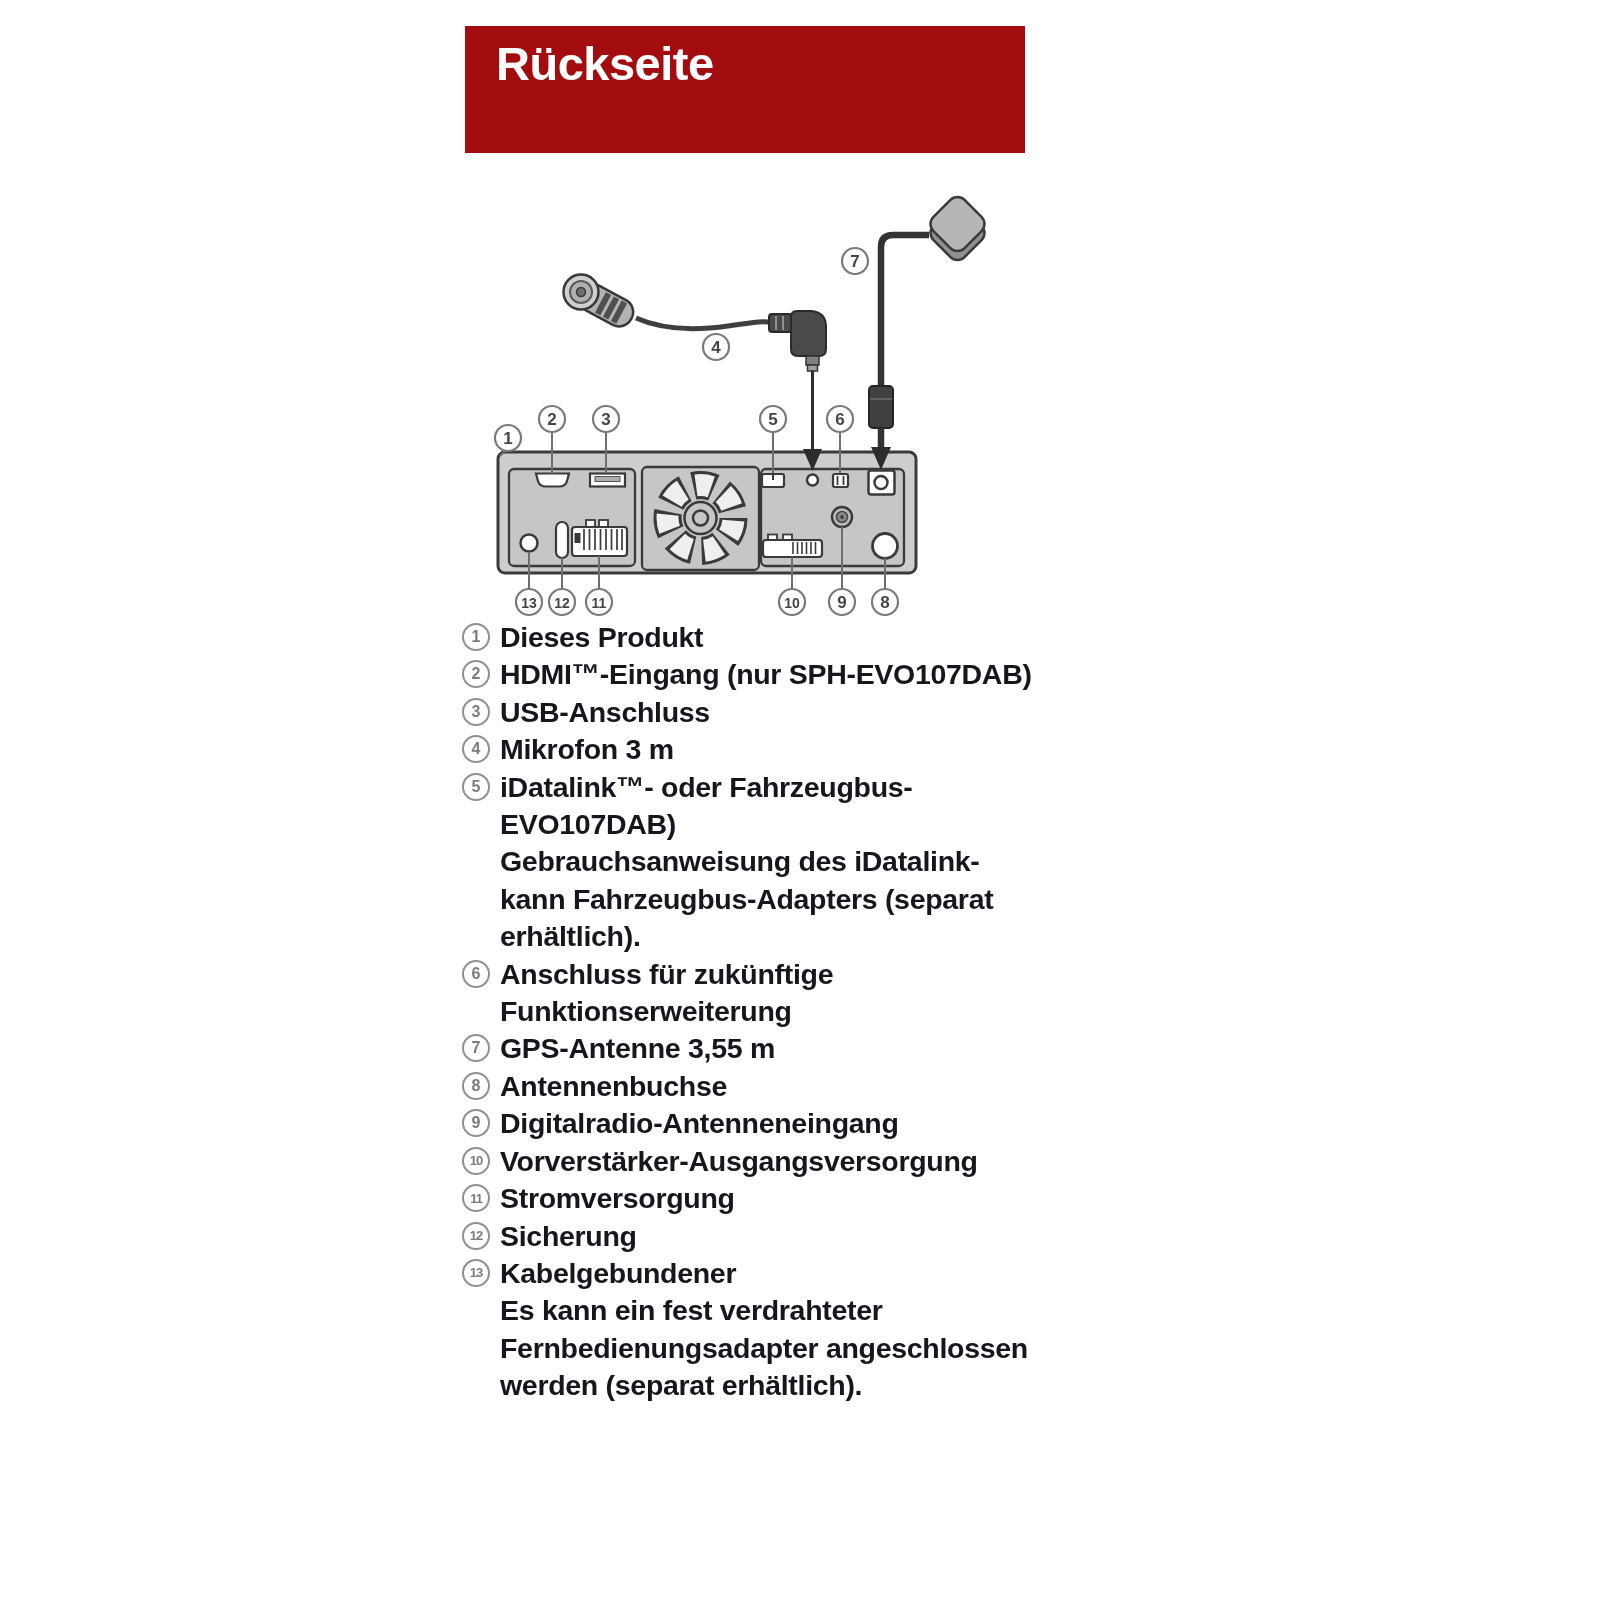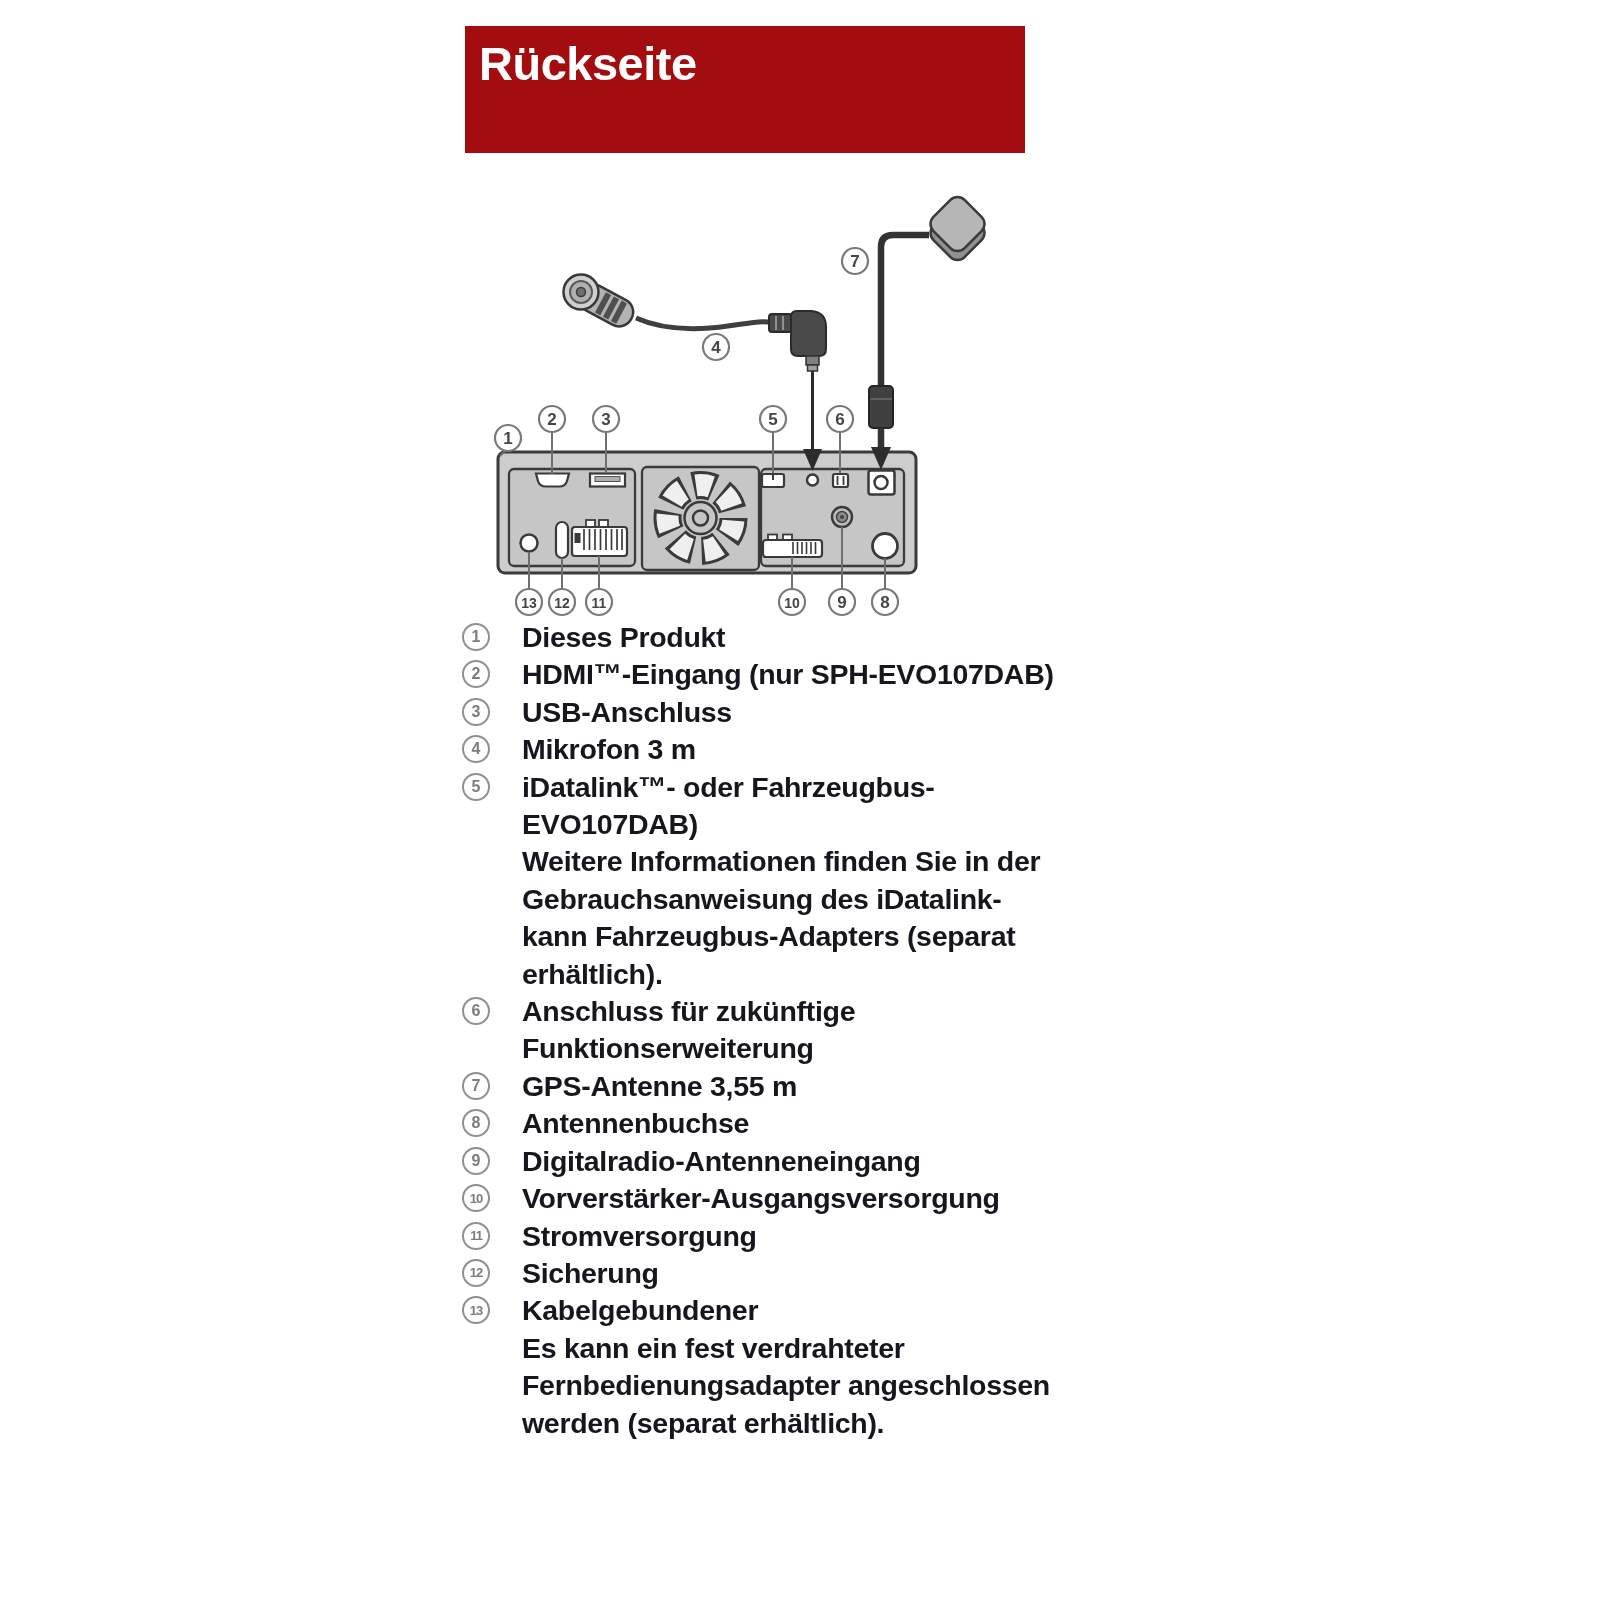--- a/index.html
+++ b/index.html
@@ -12,21 +12,21 @@
   }
   .page { position:absolute; left:0; top:0; width:1600px; height:1600px; }
 
   
   .header {
     position:absolute; left:465px; top:26px;
     width:560px; height:127px;
     background:#a40d10;
     color:#ffffff;
     box-sizing:border-box;
-    padding:11px 0 0 14px;
+    padding:11px 0 0 31px;
     font-weight:bold;
     font-size:47px;
     line-height:53px;
     letter-spacing:-0.5px;
     white-space:nowrap;
   }
 
   
   #diagram {
     position:absolute; left:450px; top:170px;
@@ -49,21 +49,21 @@
     margin-top:4px;
     border:2.5px solid #909090;
     border-radius:50%;
     color:#7c7c7c;
     font-size:16px;
     font-weight:bold;
     display:flex; align-items:center; justify-content:center;
     box-sizing:content-box;
   }
   .li-num.two { font-size:13px; letter-spacing:-1px; }
-  .li-lines { margin-left:32px; }
+  .li-lines { margin-left:10px; }
   .li-line {
     font-size:28.5px;
     font-weight:bold;
     line-height:37.4px;
     letter-spacing:-0.3px;
     white-space:nowrap;
   }
 </style>
 </head>
 <body>
@@ -284,21 +284,20 @@
         <span class="li-num">4</span>
         <div class="li-lines">
           <div class="li-line">Mikrofon 3 m</div>
         </div>
       </div>
       <div class="li-row">
         <span class="li-num">5</span>
         <div class="li-lines">
           <div class="li-line">iDatalink™- oder Fahrzeugbus-</div>
           <div class="li-line">EVO107DAB)</div>
-          <div class="li-line">Weitere Informationen finden Sie in der</div>
           <div class="li-line">Gebrauchsanweisung des iDatalink-</div>
           <div class="li-line">kann Fahrzeugbus-Adapters (separat</div>
           <div class="li-line">erhältlich).</div>
         </div>
       </div>
       <div class="li-row">
         <span class="li-num">6</span>
         <div class="li-lines">
           <div class="li-line">Anschluss für zukünftige</div>
           <div class="li-line">Funktionserweiterung</div>

